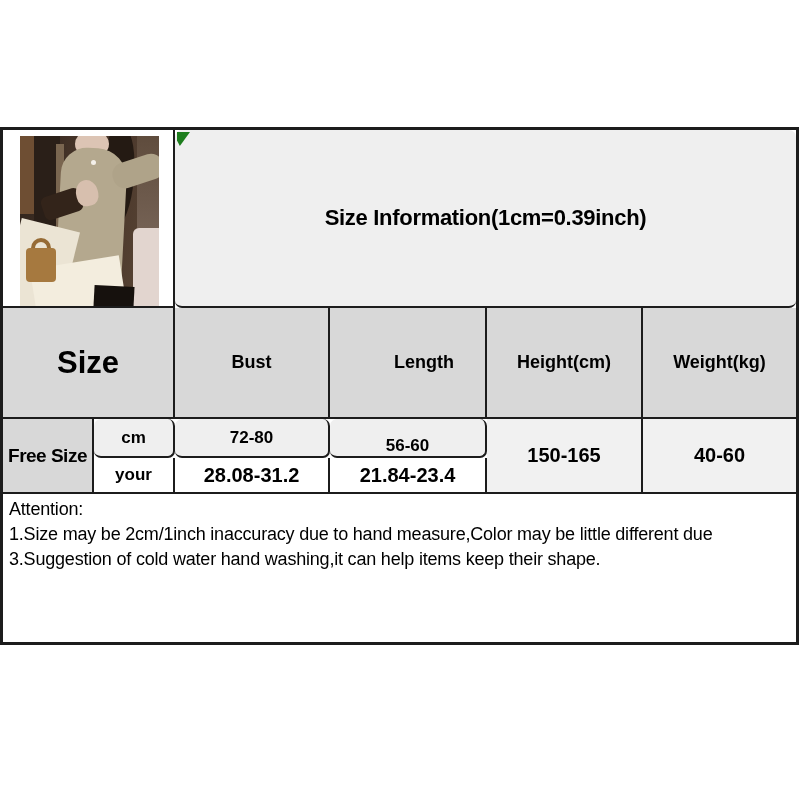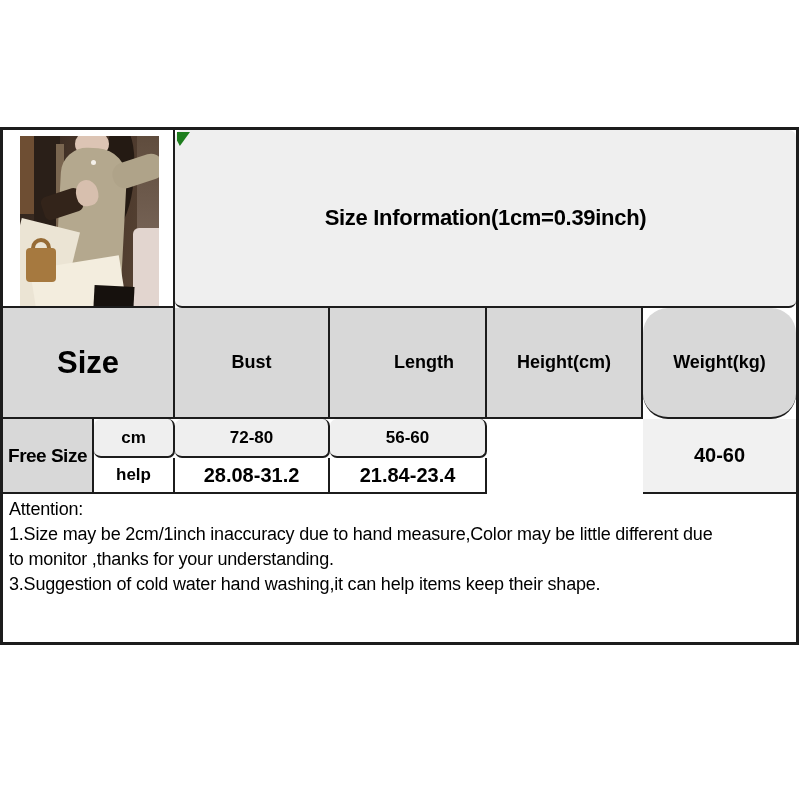--- a/index.html
+++ b/index.html
@@ -128,52 +128,54 @@
   </div>
   <div class="cell br bb bg-head" style="left:172px; top:178px; width:155px; height:111px;">
     <span class="col-head">Bust</span>
   </div>
   <div class="cell br bb bg-head" style="left:327px; top:178px; width:157px; height:111px;padding-left:33px;">
     <span class="col-head">Length</span>
   </div>
   <div class="cell br bb bg-head" style="left:484px; top:178px; width:156px; height:111px;">
     <span class="col-head">Height(cm)</span>
   </div>
-  <div class="cell bb bg-head" style="left:640px; top:178px; width:153px; height:111px;border-radius:25px;">
+  <div class="cell bb bg-head" style="left:640px; top:178px; width:153px; height:111px;">
     <span class="col-head">Weight(kg)</span>
   </div>
 
   <div class="cell br bb bg-head" style="left:0; top:289px; width:91px; height:75px;">
     <span class="row-head">Free Size</span>
   </div>
 
   <div class="cell br bb bg-light" style="left:91px; top:289px; width:81px; height:39px;">
     <span class="unit-lbl">cm</span>
   </div>
   <div class="cell br bb bg-light" style="left:172px; top:289px; width:155px; height:39px;">
     <span class="val-sm">72-80</span>
   </div>
-  <div class="cell br bb bg-light" style="left:327px; top:289px; width:157px; height:39px;">
+  <div class="cell br bb bg-light" style="left:327px; top:289px; width:157px; height:39px;align-items:flex-end;">
     <span class="val-sm">56-60</span>
   </div>
 
+  <div class="cell br bb bg-val" style="left:484px; top:289px; width:156px; height:75px;">
+    <span class="val-mid">150-165</span>
+  </div>
   <div class="cell bb bg-val" style="left:640px; top:289px; width:153px; height:75px;">
     <span class="val-mid">40-60</span>
   </div>
 
   <div class="cell br bb bg-white" style="left:91px; top:328px; width:81px; height:36px;">
-    <span class="unit-lbl">help</span>
+    <span class="unit-lbl">your</span>
   </div>
   <div class="cell br bb bg-white" style="left:172px; top:328px; width:155px; height:36px;">
     <span class="val-lg">28.08-31.2</span>
   </div>
   <div class="cell br bb bg-white" style="left:327px; top:328px; width:157px; height:36px;">
     <span class="val-lg">21.84-23.4</span>
   </div>
 
   <div class="attention-box">
     <div class="line">Attention:</div>
     <div class="line">1.Size may be 2cm/1inch inaccuracy due to hand measure,Color may be little different due</div>
-    <div class="line">to monitor ,thanks for your understanding.</div>
     <div class="line">3.Suggestion of cold water hand washing,it can help items keep their shape.</div>
   </div>
 
 </div>
 
 </body></html>

